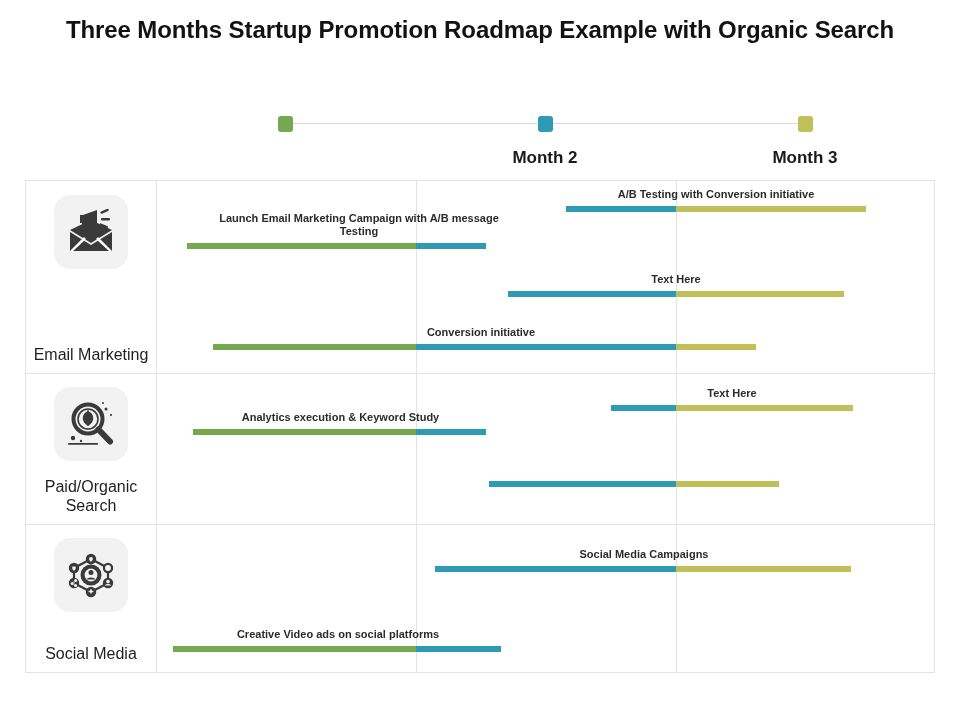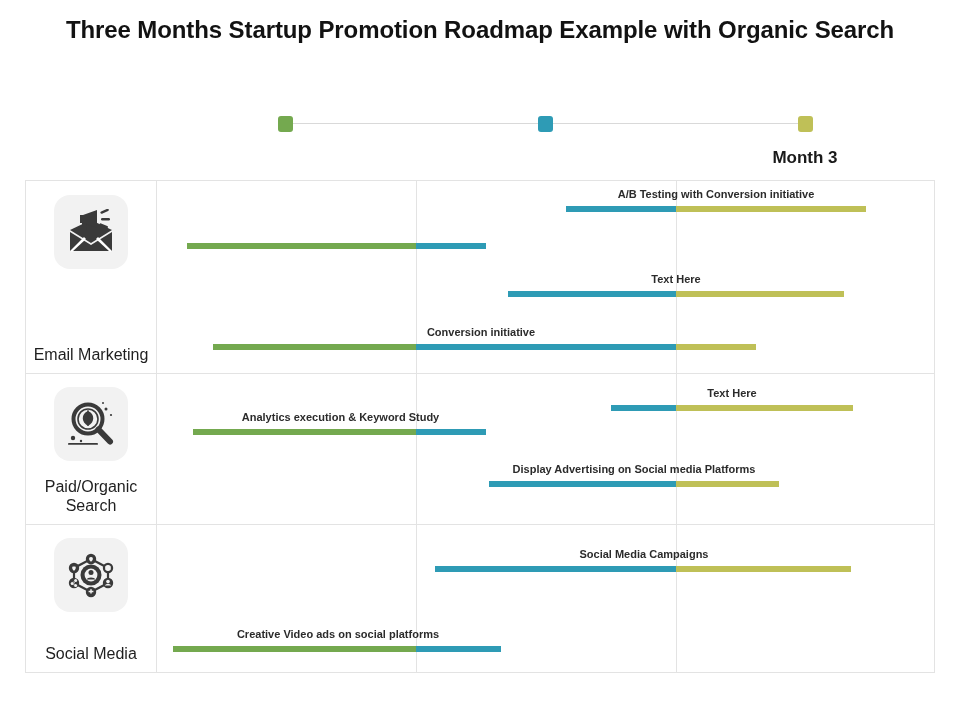--- a/index.html
+++ b/index.html
@@ -86,20 +86,21 @@
   <div class="timeline">
     <div class="timeline-line"></div>
     <div id="timeline-markers">
         <div class="tl-marker" style="left: 278px; background: rgb(116, 169, 79);"></div>
         <div class="tl-marker" style="left: 538px; background: rgb(46, 155, 181);"></div>
         <div class="tl-marker" style="left: 798px; background: rgb(191, 192, 87);"></div>
       </div>
   </div>
 
   <div class="month-labels" id="month-labels">
+      <div class="month-label" style="left: 455px;">Month 2</div>
       <div class="month-label" style="left: 715px;">Month 3</div>
     </div>
 
   <div class="grid">
     <div class="vline" style="left:130px"></div>
     <div class="vline" style="left:390px"></div>
     <div class="vline" style="left:650px"></div>
     <div class="hline" style="top:192px"></div>
     <div class="hline" style="top:343px"></div>
     <div id="grid-content">
@@ -116,20 +117,21 @@
         <path d="M16 14 L16 21 L21 21 L20 14 Z"></path>
         <rect x="34" y="3" width="9" height="2.4" rx="1.2" transform="rotate(-24 34 3)"></rect>
         <rect x="35" y="9" width="9" height="2.4" rx="1.2"></rect>
         <rect x="34" y="14" width="9" height="2.4" rx="1.2" transform="rotate(22 34 14)"></rect>
       </g>
     </svg>
           </div>
           <div class="cat-label" style="margin-top: auto; margin-bottom: 8px;">Email Marketing</div>
         </div>
         <div class="bar-row" style="left: 0px; right: 0px; top: 40px;">
+          <div class="bar-label" style="left: 183px; width: 300px;">Launch Email Marketing Campaign with  A/B message Testing</div>
           <div class="bar-track" style="left: 161px; width: 299px;">
             <div class="seg" style="left: 0px; width: 229px; background: rgb(116, 169, 79);"></div>
             <div class="seg" style="left: 229px; width: 70px; background: rgb(46, 155, 181);"></div>
           </div>
         </div>
         <div class="bar-row" style="left: 0px; right: 0px; top: 3px;">
           <div class="bar-label" style="left: 535px; width: 310px;">A/B Testing with Conversion initiative</div>
           <div class="bar-track" style="left: 540px; width: 300px;">
             <div class="seg" style="left: 0px; width: 110px; background: rgb(46, 155, 181);"></div>
             <div class="seg" style="left: 110px; width: 190px; background: rgb(191, 192, 87);"></div>
@@ -180,21 +182,20 @@
           </div>
         </div>
         <div class="bar-row" style="left: 0px; right: 0px; top: 202px;">
           <div class="bar-label" style="left: 611px; width: 190px;">Text Here</div>
           <div class="bar-track" style="left: 585px; width: 242px;">
             <div class="seg" style="left: 0px; width: 65px; background: rgb(46, 155, 181);"></div>
             <div class="seg" style="left: 65px; width: 177px; background: rgb(191, 192, 87);"></div>
           </div>
         </div>
         <div class="bar-row" style="left: 0px; right: 0px; top: 278px;">
-          <div class="bar-label" style="left: 453px; width: 310px;">Display Advertising on Social media Platforms</div>
           <div class="bar-track" style="left: 463px; width: 290px;">
             <div class="seg" style="left: 0px; width: 187px; background: rgb(46, 155, 181);"></div>
             <div class="seg" style="left: 187px; width: 103px; background: rgb(191, 192, 87);"></div>
           </div>
         </div>
         <div class="cat" style="top: 343px; height: 150px;">
           <div class="cat-icon">
     <svg width="52" height="50" viewBox="0 0 52 50">
       <g stroke="#3a3a3a" stroke-width="2.2" fill="none">
         <path d="M26 9 L43 18 L43 33 L26 42 L9 33 L9 18 Z"></path>

